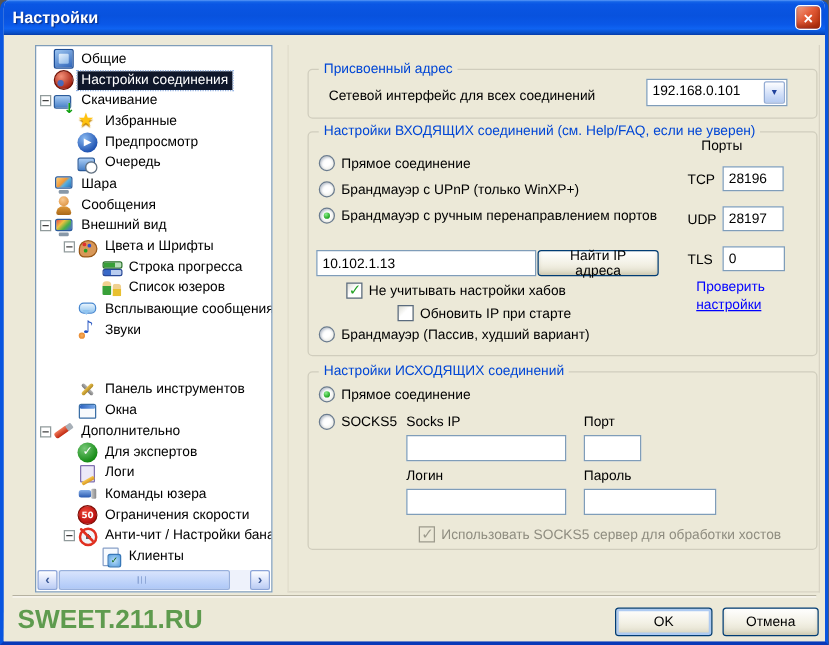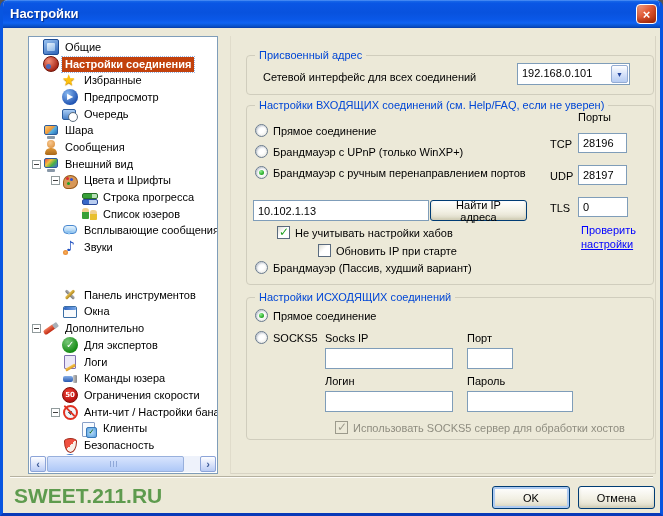--- a/index.html
+++ b/index.html
@@ -22,21 +22,21 @@
   .treebox{position:absolute;left:25px;top:36px;width:190px;height:438px;background:#fff;
     border:1px solid #7F9DB9;overflow:hidden;}
   .rows{position:absolute;left:0;top:2px;right:0;bottom:18px;overflow:hidden;}
   .trow{height:16.7px;display:flex;align-items:center;white-space:nowrap;}
   .expander{flex:0 0 9px;width:9px;height:9px;margin-right:2px;border:1px solid #919B9C;background:#fff;position:relative;}
   .expander::after{content:"";position:absolute;left:1px;top:3px;width:5px;height:1px;background:#404040;}
   .expander.hidden{visibility:hidden;}
   .ti{flex:0 0 16px;width:16px;height:16px;margin-right:3px;position:relative;display:inline-block;}
   .ti::before,.ti::after{content:"";position:absolute;}
   .tlabel{padding:1px 3px;line-height:13px;}
-  .trow.sel .tlabel{background:#c2410c;color:#fff;outline:1px dotted #94B3E2;font-weight:bold;}
+  .trow.sel .tlabel{background:#0f172a;color:#fff;outline:1px dotted #94B3E2;}
   
   .ti-general{background:linear-gradient(150deg,#9CC4F0,#2E64B8);border-radius:2px;border:1px solid #1C4C94;}
   .ti-general::after{inset:3px;background:linear-gradient(150deg,#E8F2FC,#8CB8E8);border-radius:1px;}
   .ti-connection{background:radial-gradient(circle at 35% 30%,#F49078,#A82818 72%);border-radius:50%;border:1px solid #701408;}
   .ti-connection::after{left:2px;top:7px;width:5px;height:5px;background:#3C6CC8;border-radius:50%;opacity:.9;}
   .ti-download::before{left:0;top:3px;right:2px;bottom:2px;background:linear-gradient(#A8CCF4,#4880C8);border:1px solid #2C5C9C;border-radius:2px;}
   .ti-download::after{content:"↓";right:-1px;bottom:-3px;color:#0FA00F;font:bold 11px/11px "DejaVu Sans",sans-serif;text-shadow:0 0 1px #fff;}
   .ti-favorites::before{content:"★";left:0;top:-1px;font:15px/16px "DejaVu Sans",sans-serif;color:#FFC20E;text-shadow:0 1px 1px #C88800;}
   .ti-preview{background:radial-gradient(circle at 35% 30%,#88B8F0,#1C50B0 75%);border-radius:50%;}
   .ti-preview::after{content:"▶";left:5px;top:0;color:#fff;font:8px/16px "DejaVu Sans",sans-serif;}
@@ -139,20 +139,25 @@
         <div class="trow" style="padding-left: 3px;">
           <span class="expander hidden"></span>
           <span class="ti ti-general"></span>
           <span class="tlabel">Общие</span>
         </div>
         <div class="trow sel" style="padding-left: 3px;">
           <span class="expander hidden"></span>
           <span class="ti ti-connection"></span>
           <span class="tlabel">Настройки соединения</span>
         </div>
+        <div class="trow" style="padding-left: 3px;">
+          <span class="expander"></span>
+          <span class="ti ti-download"></span>
+          <span class="tlabel">Скачивание</span>
+        </div>
         <div class="trow" style="padding-left: 22px;">
           <span class="expander hidden"></span>
           <span class="ti ti-favorites"></span>
           <span class="tlabel">Избранные</span>
         </div>
         <div class="trow" style="padding-left: 22px;">
           <span class="expander hidden"></span>
           <span class="ti ti-preview"></span>
           <span class="tlabel">Предпросмотр</span>
         </div>
@@ -275,21 +280,21 @@
         <span class="val">192.168.0.101</span>
         <span class="cbtn">
           <span>▼</span>
         </span>
       </div>
     </div>
 
     <div class="group" style="left:15px;top:69px;width:408px;height:180px;">
       <span class="gtitle">Настройки ВХОДЯЩИХ соединений (см. Help/FAQ, если не уверен)</span>
 
-      <span class="flabel" style="left:331px;top:4px;">Порты</span>
+      <span class="flabel" style="left:314px;top:4px;">Порты</span>
 
       <div class="ctrl-row" style="left:8px;top:18px;">
         <span class="radio"></span>
         <span>Прямое соединение</span>
       </div>
 
       <span class="flabel" style="left:303px;top:31px;">TCP</span>
       <input class="xinput" style="left: 331px; top: 27px; width: 49px; height: 20px;" value="28196">
 
       <div class="ctrl-row" style="left:8px;top:39px;">
@@ -305,21 +310,21 @@
         <span>Брандмауэр с ручным перенаправлением портов</span>
       </div>
 
       <span class="flabel" style="left:23px;top:97px;margin-left:28px;">Внешний / WAN IP</span>
       <input class="xinput" style="left: 6px; top: 94px; width: 176px; height: 21px;" value="10.102.1.13">
       <button class="xbtn" style="left:183px;top:94px;width:97px;height:21px;">Найти IP адреса</button>
 
       <span class="flabel" style="left:303px;top:95px;">TLS</span>
       <input class="xinput" style="left: 331px; top: 91px; width: 50px; height: 20px;" value="0">
 
-      <div class="xlink" style="left:334px;top:117px;">
+      <div class="xlink" style="left:310px;top:117px;">
         <span>Проверить</span><br>
         <span class="u">настройки</span>
       </div>
 
       <div class="ctrl-row" style="left:30px;top:120px;">
         <span class="check on"></span>
         <span>Не учитывать настройки хабов</span>
       </div>
       <div class="ctrl-row" style="left:30px;top:138px;margin-left:41px;">
         <span class="check"></span>

